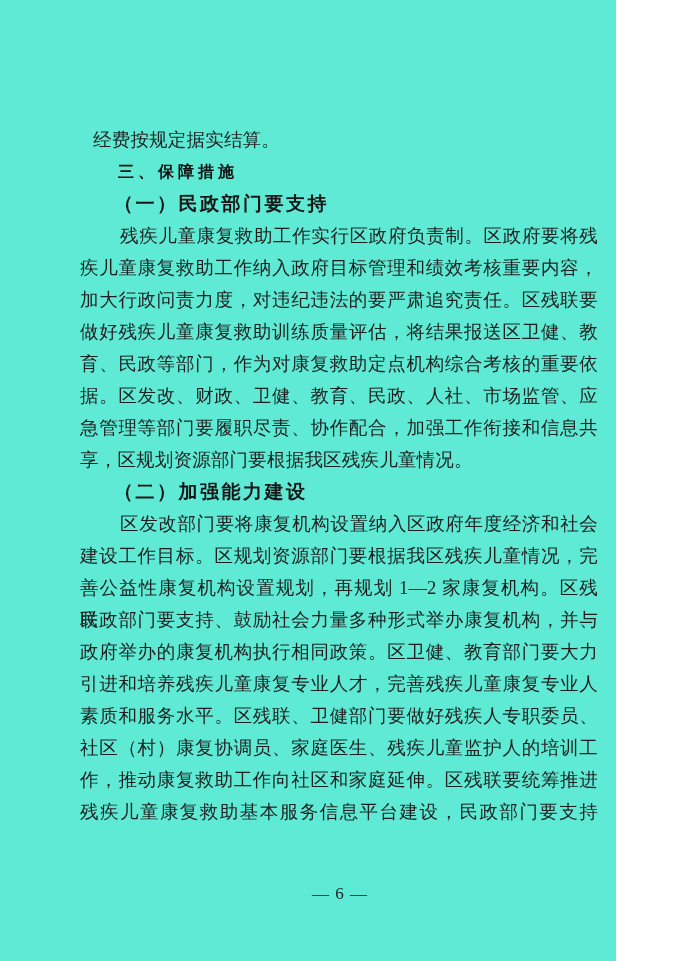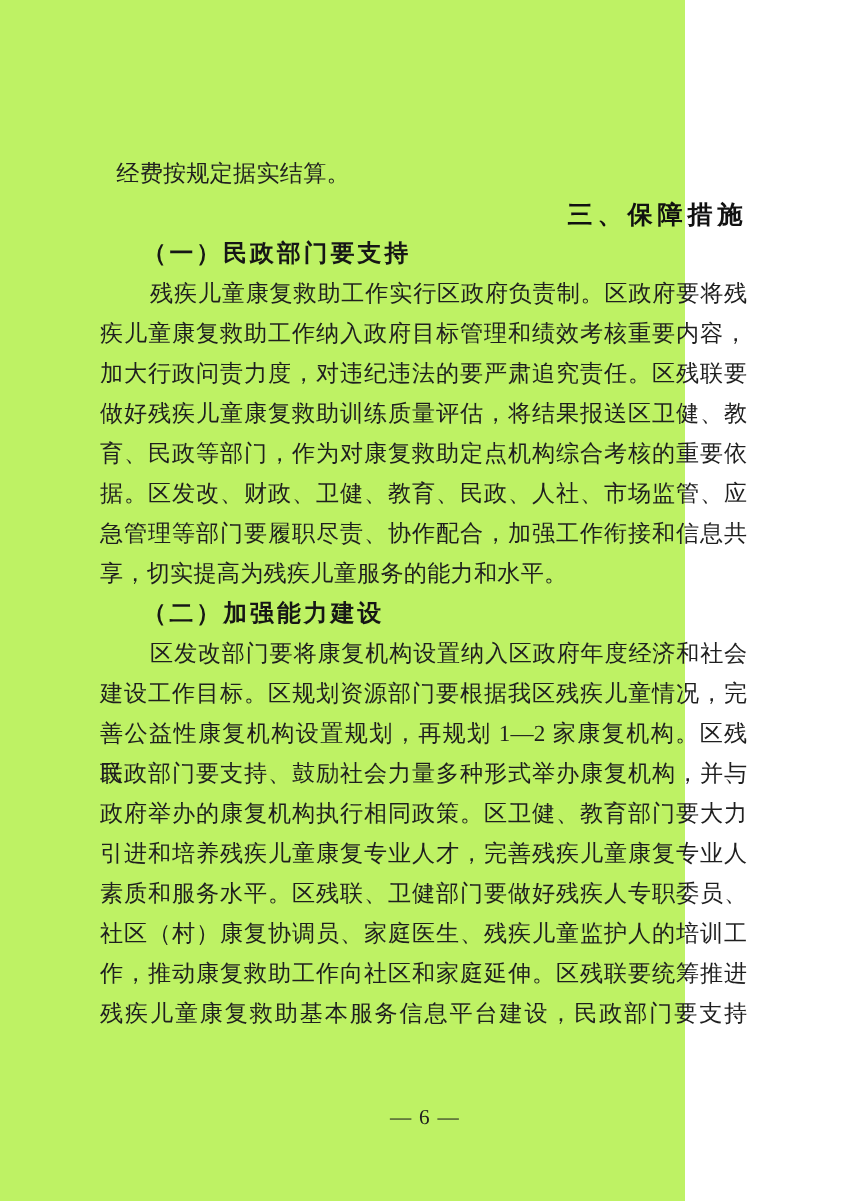--- a/index.html
+++ b/index.html
@@ -5,23 +5,23 @@
   html, body {
     margin: 0;
     padding: 0;
     width: 680px;
     height: 961px;
     background: #ffffff;
     overflow: hidden;
   }
   .page {
     position: relative;
-    width: 548px;
+    width: 616px;
     height: 961px;
-    background: #bef264;
+    background: #5eead4;
     font-family: "Liberation Serif", "DejaVu Serif", serif;
     color: #1f1f1f;
   }
   .text-block {
     position: absolute;
     left: 80px;
     top: 124px;
     width: 518px;
   }
   .line {
@@ -42,25 +42,24 @@
   .line.end {
     text-align: left;
     text-align-last: auto;
   }
   .line.cont {
     padding-left: 13px;
   }
   .line.heading {
     font-family: "Liberation Sans", "DejaVu Sans", sans-serif;
     font-weight: bold;
-    font-size: 20px;
+    font-size: 16px;
     letter-spacing: 4px;
     padding-left: 38px;
     color: #111111;
-    text-align: right;
   }
   .line.subheading {
     font-family: "Liberation Serif", "DejaVu Serif", serif;
     font-weight: bold;
     font-size: 19px;
     letter-spacing: 2.5px;
     padding-left: 34px;
     color: #161616;
   }
   .footer {
@@ -88,21 +87,21 @@
 
     <div class="line subheading">（一）民政部门要支持</div>
 
     <div class="line full first">残疾儿童康复救助工作实行区政府负责制。区政府要将残</div>
     <div class="line full">疾儿童康复救助工作纳入政府目标管理和绩效考核重要内容，</div>
     <div class="line full">加大行政问责力度，对违纪违法的要严肃追究责任。区残联要</div>
     <div class="line full">做好残疾儿童康复救助训练质量评估，将结果报送区卫健、教</div>
     <div class="line full">育、民政等部门，作为对康复救助定点机构综合考核的重要依</div>
     <div class="line full">据。区发改、财政、卫健、教育、民政、人社、市场监管、应</div>
     <div class="line full">急管理等部门要履职尽责、协作配合，加强工作衔接和信息共</div>
-    <div class="line end">享，切实提高为残疾儿童服务的能力和水平。</div>
+    <div class="line end">享，区规划资源部门要根据我区残疾儿童情况。</div>
 
     <div class="line subheading">（二）加强能力建设</div>
 
     <div class="line full first">区发改部门要将康复机构设置纳入区政府年度经济和社会</div>
     <div class="line full">建设工作目标。区规划资源部门要根据我区残疾儿童情况，完</div>
     <div class="line full">善公益性康复机构设置规划，再规划 1—2 家康复机构。区残联、</div>
     <div class="line full">民政部门要支持、鼓励社会力量多种形式举办康复机构，并与</div>
     <div class="line full">政府举办的康复机构执行相同政策。区卫健、教育部门要大力</div>
     <div class="line full">引进和培养残疾儿童康复专业人才，完善残疾儿童康复专业人</div>
     <div class="line full">素质和服务水平。区残联、卫健部门要做好残疾人专职委员、</div>

